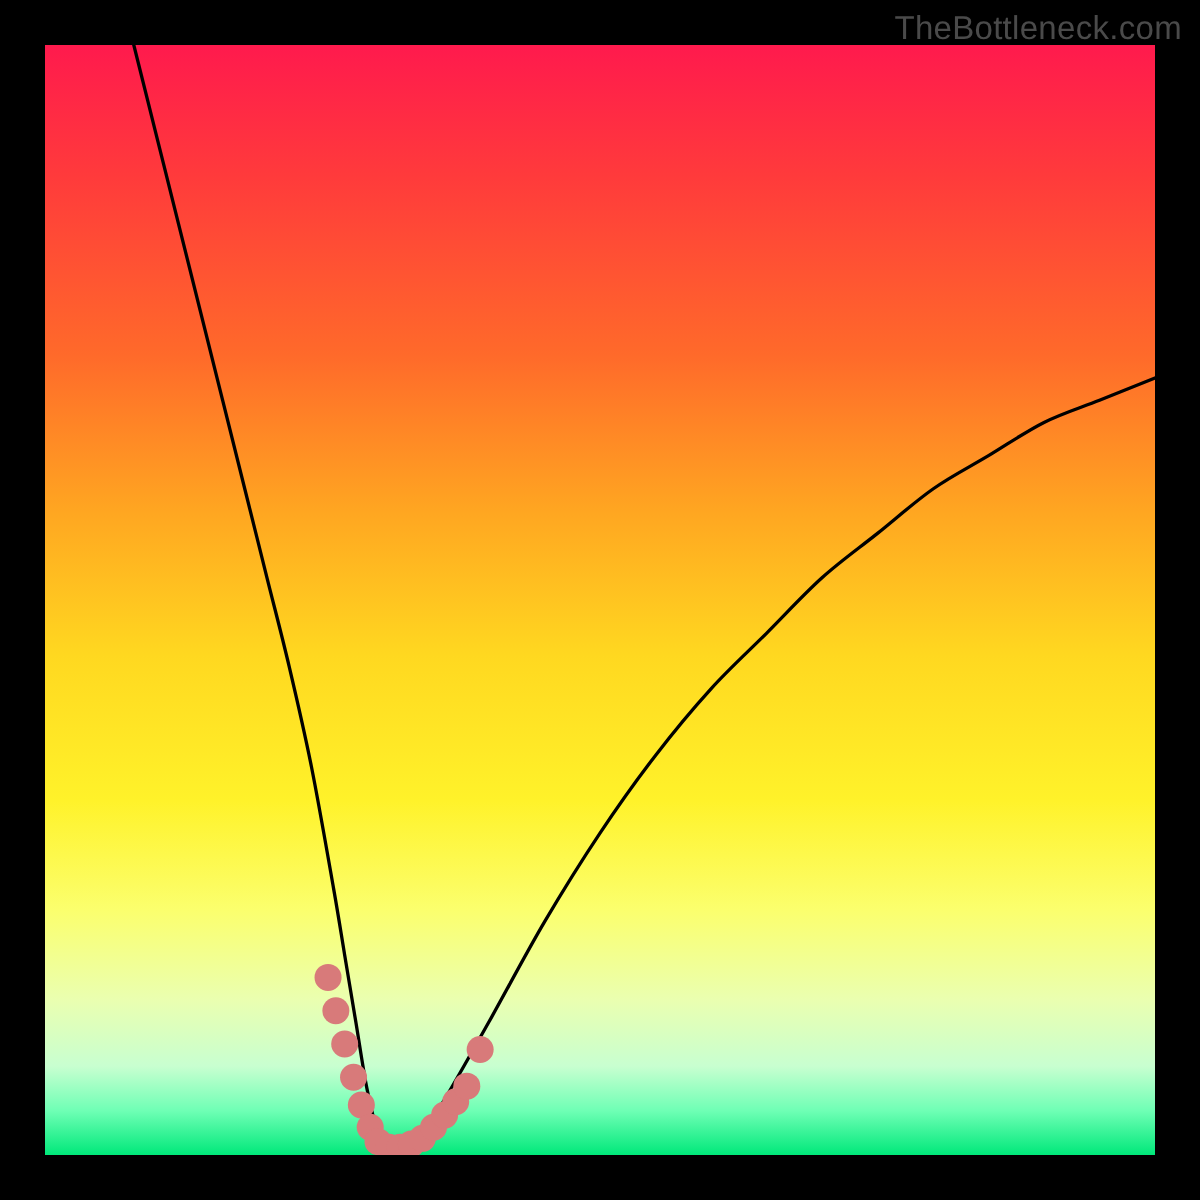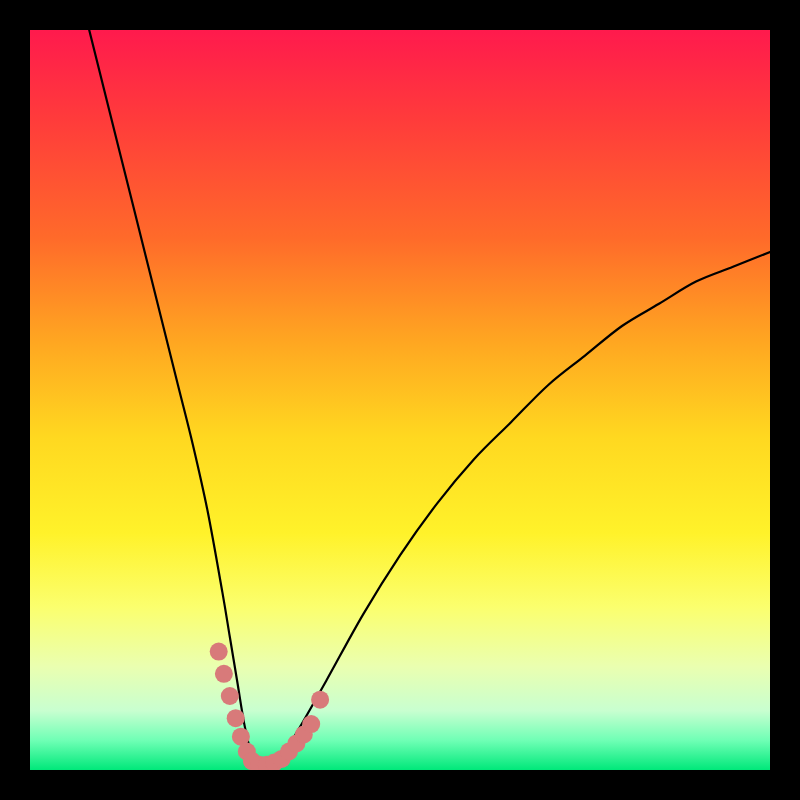--- a/index.html
+++ b/index.html
@@ -51,20 +51,21 @@
     left: 0;
     top: 0;
     width: 740px;
     height: 740px;
   }
 </style>
 </head>
 <body>
 
 <div class="outer">
+  <div class="watermark">TheBottleneck.com</div>
   <div class="plot">
     <svg class="overlay" viewBox="0 0 740 740" preserveAspectRatio="none">
       <path id="curve-path" fill="none" stroke="#000000" stroke-width="2.2" stroke-linecap="round" stroke-linejoin="round" d="M 59.2,0 C 61.66666666666667,9.866666666666655 69.06666666666666,39.4666666666666 74,59.19999999999993 C 78.93333333333334,78.93333333333327 83.86666666666666,98.66666666666663 88.8,118.39999999999998 C 93.73333333333333,138.13333333333333 98.66666666666667,157.8666666666667 103.60000000000001,177.60000000000002 C 108.53333333333335,197.33333333333334 113.46666666666667,217.06666666666663 118.4,236.79999999999995 C 123.33333333333334,256.5333333333333 128.26666666666665,276.26666666666665 133.2,296 C 138.13333333333333,315.73333333333335 143.06666666666666,335.46666666666664 148,355.2 C 152.93333333333334,374.93333333333334 157.86666666666667,393.4333333333333 162.8,414.4 C 167.73333333333335,435.3666666666667 172.66666666666666,456.3333333333333 177.6,481 C 182.53333333333333,505.6666666666667 188.7,541.4333333333333 192.4,562.4 C 196.10000000000002,583.3666666666667 197.33333333333334,592 199.8,606.8 C 202.26666666666668,621.5999999999999 204.73333333333335,636.4000000000001 207.20000000000002,651.2 C 209.66666666666669,666 212.13333333333333,683.2666666666667 214.6,695.6 C 217.06666666666666,707.9333333333334 219.53333333333333,718.4166666666667 222,725.2 C 224.46666666666667,731.9833333333333 226.93333333333334,734.4499999999999 229.4,736.3 C 231.86666666666667,738.15 233.10000000000002,738.15 236.8,736.3 C 240.5,734.4499999999999 246.66666666666669,730.75 251.60000000000002,725.2 C 256.53333333333336,719.6500000000001 259,715.3333333333334 266.4,703 C 273.79999999999995,690.6666666666666 284.9,670.9333333333334 296,651.2 C 307.1,631.4666666666667 320.6666666666667,605.5666666666667 333,584.6 C 345.3333333333333,563.6333333333333 357.66666666666663,543.9 370,525.4 C 382.33333333333337,506.9 394.66666666666674,489.6333333333333 407.00000000000006,473.6 C 419.33333333333337,457.5666666666667 431.6666666666667,442.76666666666665 444,429.2 C 456.3333333333333,415.6333333333333 468.6666666666667,404.53333333333336 481,392.20000000000005 C 493.3333333333333,379.86666666666673 505.6666666666667,366.3 518,355.2 C 530.3333333333334,344.09999999999997 542.6666666666666,335.46666666666664 555,325.59999999999997 C 567.3333333333334,315.7333333333333 579.6666666666666,304.6333333333333 592,296 C 604.3333333333334,287.3666666666667 616.6666666666666,281.20000000000005 629,273.8 C 641.3333333333334,266.4 653.6666666666666,257.76666666666665 666,251.59999999999997 C 678.3333333333334,245.43333333333328 690.6666666666666,241.7333333333333 703,236.79999999999995 C 715.3333333333334,231.86666666666662 733.8333333333334,224.46666666666667 740,222"></path>
       <g id="markers-group">
           <circle cx="188.7" cy="621.6" r="9" fill="#d87a7a"></circle>
           <circle cx="193.9" cy="643.8" r="9" fill="#d87a7a"></circle>
           <circle cx="199.8" cy="666.0" r="9" fill="#d87a7a"></circle>
           <circle cx="205.7" cy="688.2" r="9" fill="#d87a7a"></circle>
           <circle cx="210.9" cy="706.7" r="9" fill="#d87a7a"></circle>
           <circle cx="216.8" cy="721.5" r="9" fill="#d87a7a"></circle>

